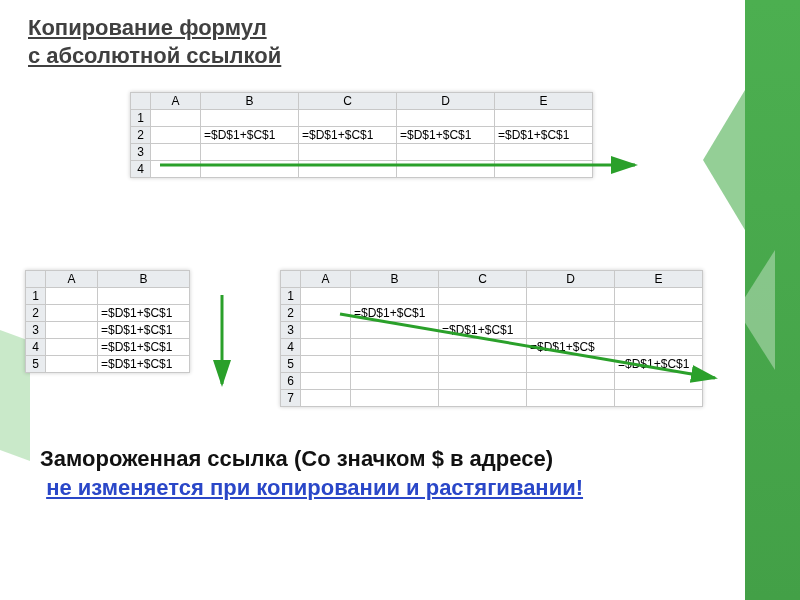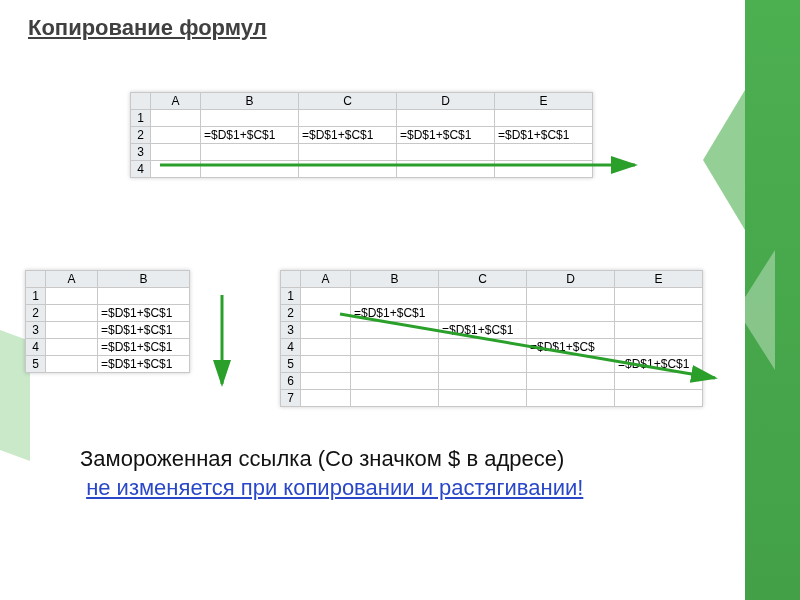--- a/index.html
+++ b/index.html
@@ -97,39 +97,39 @@
   #sheet3 th.colA { width: 50px; }
 
   
   .arrow-wrap { position: absolute; pointer-events: none; }
 
   .explain {
     position: absolute;
     left: 40px; top: 445px;
     width: 670px;
     font-size: 22px;
-    font-weight: normal;
+    font-weight: bold;
     color: #111;
     line-height: 1.3;
-    margin-left: 40px;
   }
   .explain .ul {
     color: #2a47c8;
     text-decoration: underline;
     text-align: center;
   }
 </style>
 </head>
 <body>
 
 <div class="deco-right"></div>
 <div class="deco-left"></div>
 
 <div class="title">
   <span>Копирование формул</span><br>
+  <span>с абсолютной ссылкой</span>
 </div>
 
 <table id="sheet1" class="sheet">
   <tbody>
       <tr>
     <th class="corner"></th>
     <th class="colA">A</th>
     <th>B</th>
     <th>C</th>
     <th>D</th>

